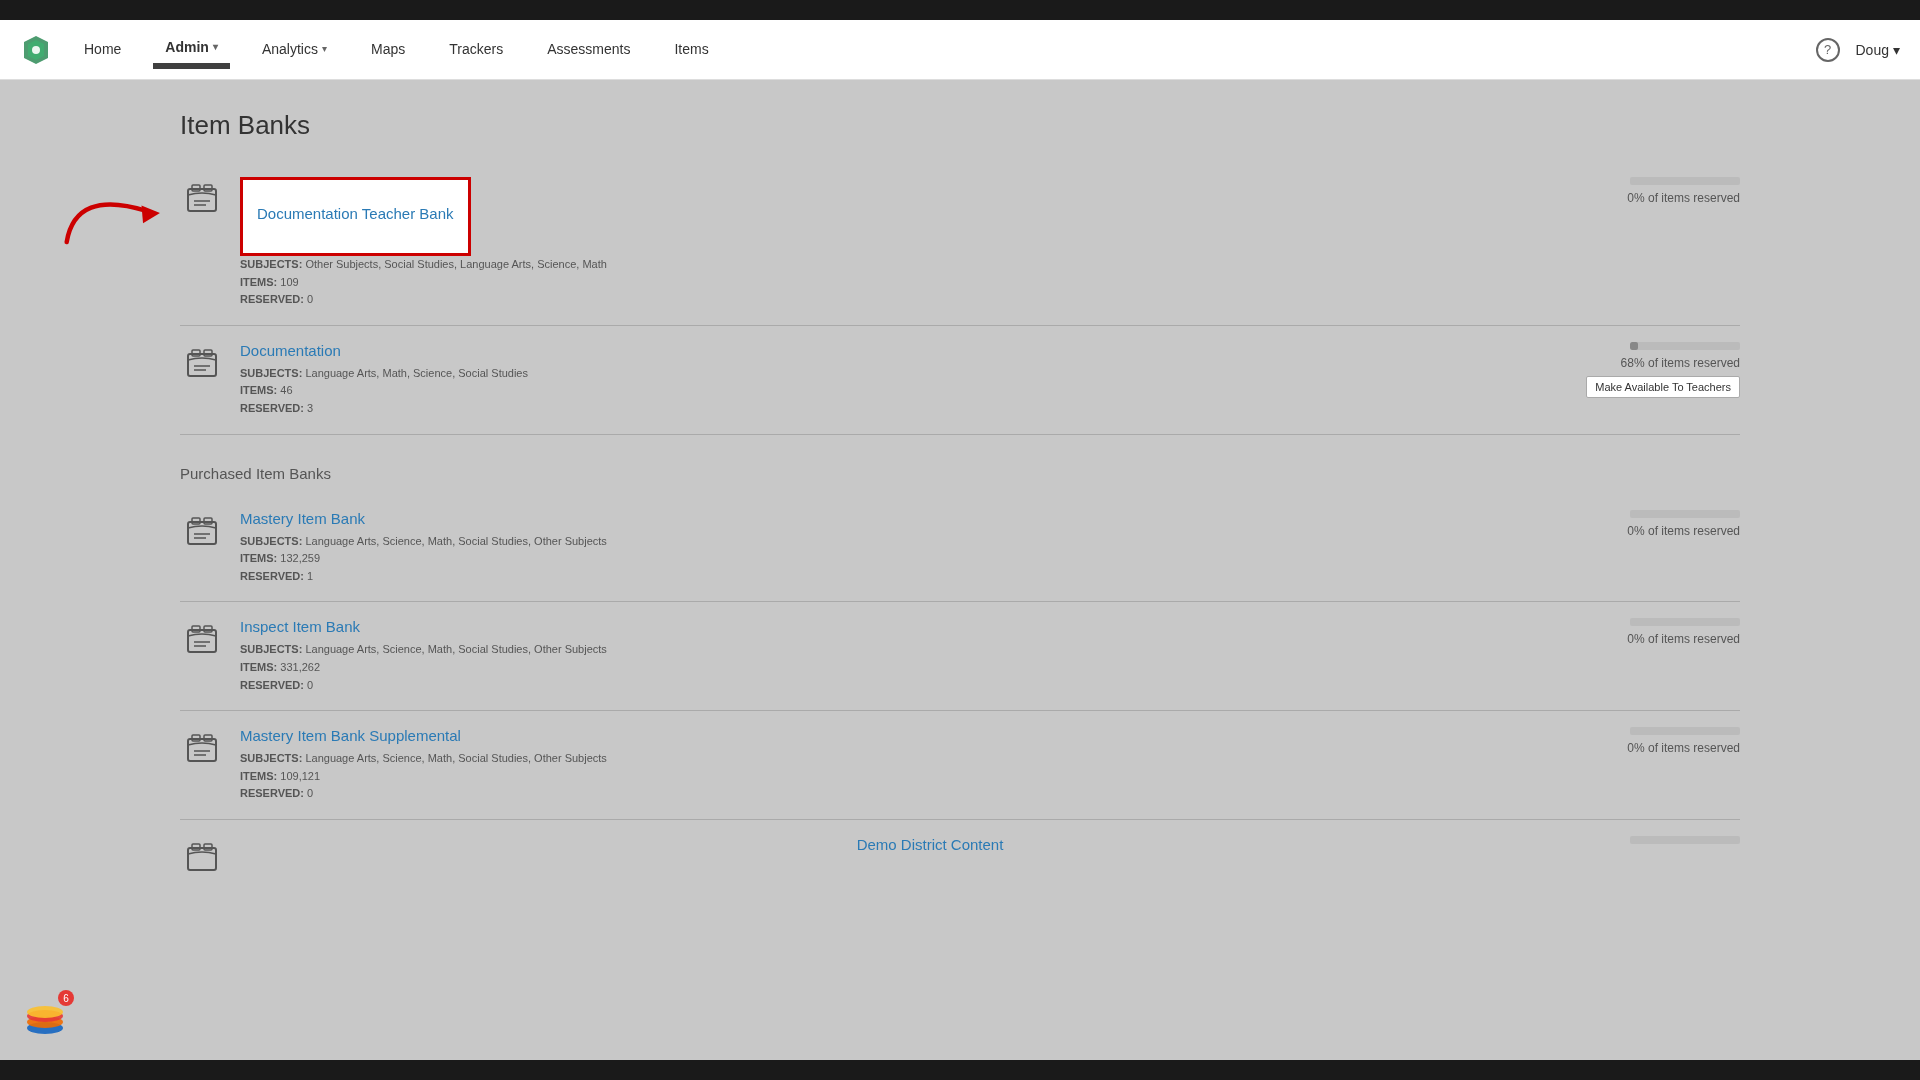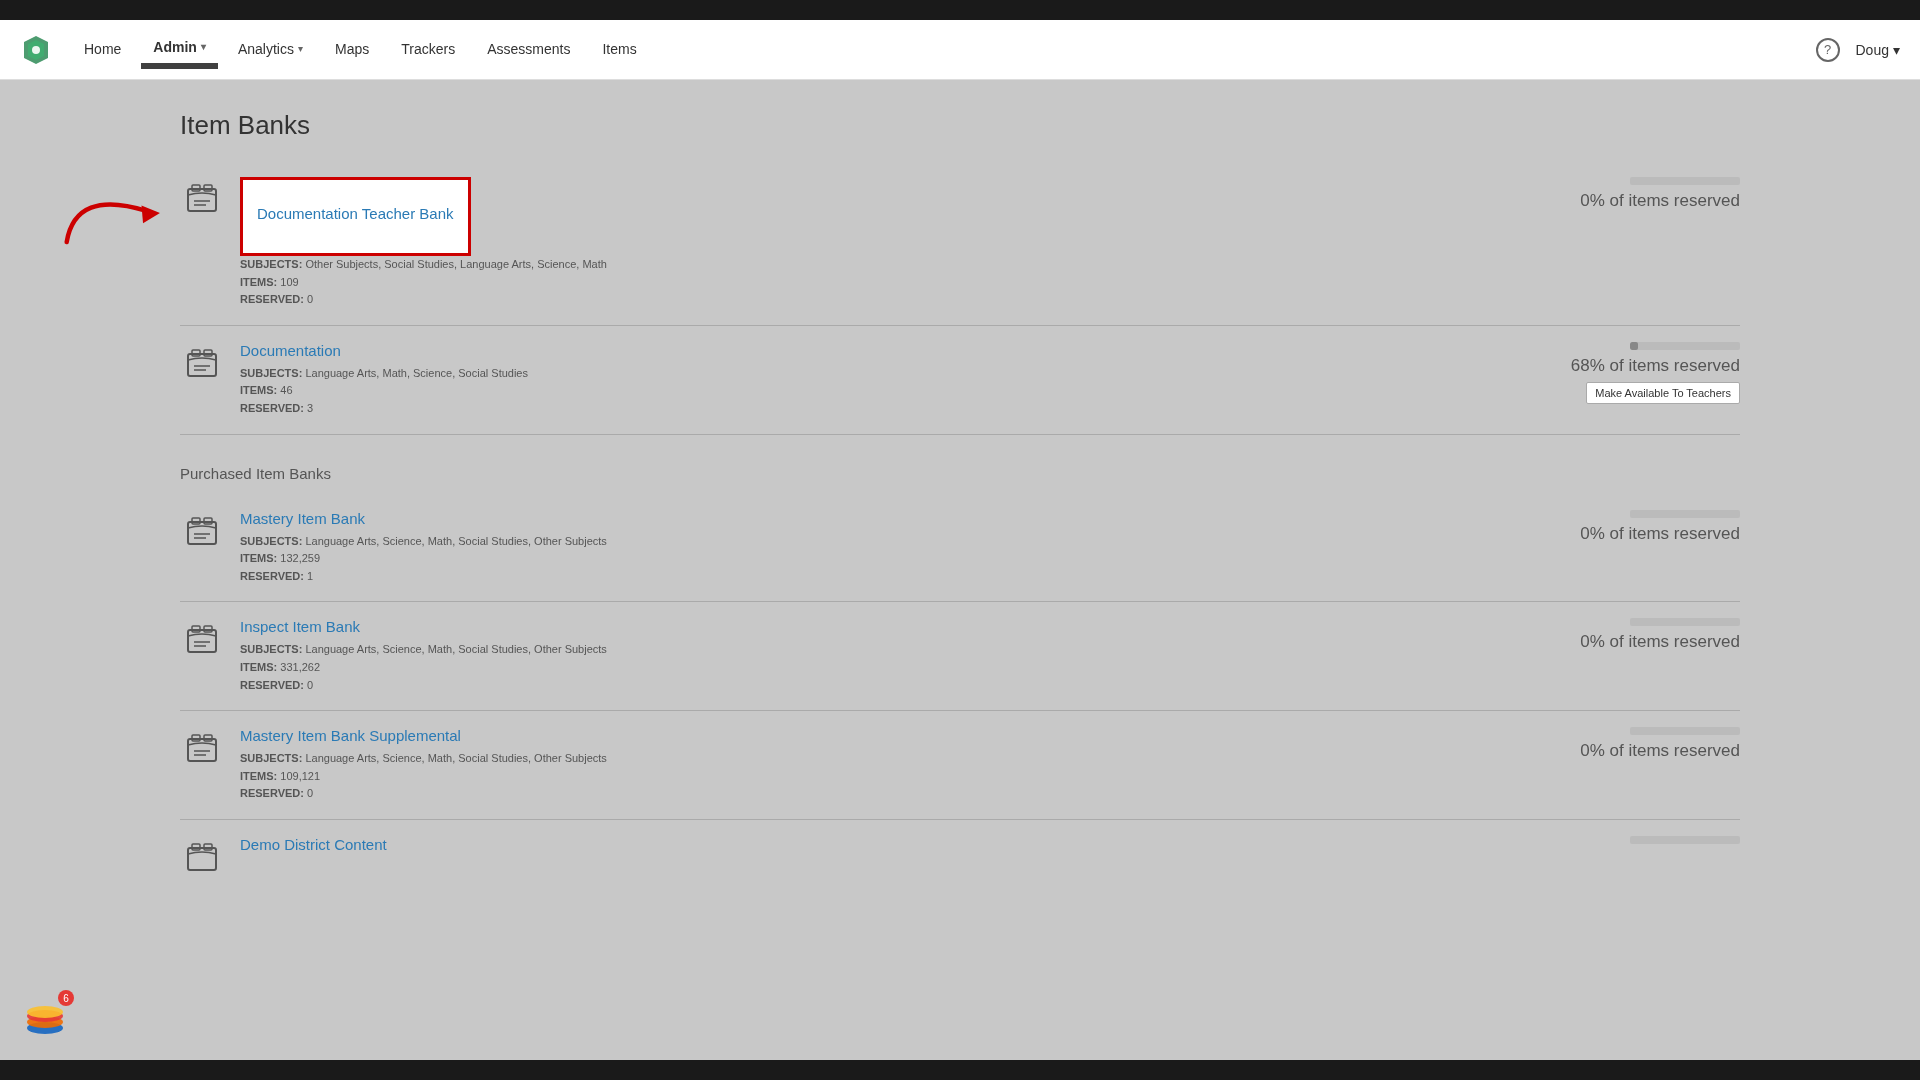--- a/index.html
+++ b/index.html
@@ -14,21 +14,21 @@
       height: 60px;
       display: flex;
       align-items: center;
       padding: 0 20px;
       border-bottom: 1px solid #ddd;
       position: relative;
     }
     .nav-logo {
       width: 32px; height: 32px; margin-right: 20px;
     }
-    .nav-links { display: flex; align-items: center; gap: 8px; flex: 1; }
+    .nav-links { display: flex; align-items: center; gap: 20px; flex: 1; }
     .nav-link {
       padding: 8px 12px;
       font-size: 14px;
       color: #333;
       cursor: pointer;
       text-decoration: none;
       display: flex; align-items: center; gap: 4px;
       border-bottom: 2px solid transparent;
     }
     .nav-link.active {
@@ -111,21 +111,21 @@
     .bank-right {
       display: flex; flex-direction: column; align-items: flex-end; gap: 6px;
       min-width: 120px;
     }
 
     .progress-bar-wrap {
       width: 110px; height: 8px; background: #bbb; border-radius: 2px; overflow: hidden;
     }
     .progress-bar-fill { height: 100%; background: #888; border-radius: 2px; }
 
-    .reserved-text { font-size: 17px; color: #555; }
+    .reserved-text { font-size: 12px; color: #555; }
 
     .make-available-btn {
       font-size: 11px;
       background: #fff;
       border: 1px solid #aaa;
       padding: 4px 8px;
       cursor: pointer;
       color: #333;
       border-radius: 2px;
     }
@@ -379,21 +379,21 @@
           </div>
         </div>
         <div class="bank-right">
           <div class="progress-bar-wrap">
             <div class="progress-bar-fill" style="width:0%"></div>
           </div>
           <div class="reserved-text">0% of items reserved</div>
         </div>
       </div>
 
-      <div class="bank-item" style="border-bottom:none;">
+      <div class="bank-item" style="border-bottom:none;text-align:center;">
         <div class="bank-icon">
           <svg viewBox="0 0 36 36" xmlns="http://www.w3.org/2000/svg">
             <rect x="4" y="8" width="28" height="22" rx="2" fill="none" stroke="#555" stroke-width="2"></rect>
             <path d="M4 14 Q18 10 32 14" fill="none" stroke="#555" stroke-width="1.5"></path>
             <rect x="8" y="4" width="8" height="6" rx="1" fill="none" stroke="#555" stroke-width="1.5"></rect>
             <rect x="20" y="4" width="8" height="6" rx="1" fill="none" stroke="#555" stroke-width="1.5"></rect>
           </svg>
         </div>
         <div class="bank-info">
           <a class="bank-name">Demo District Content</a>

